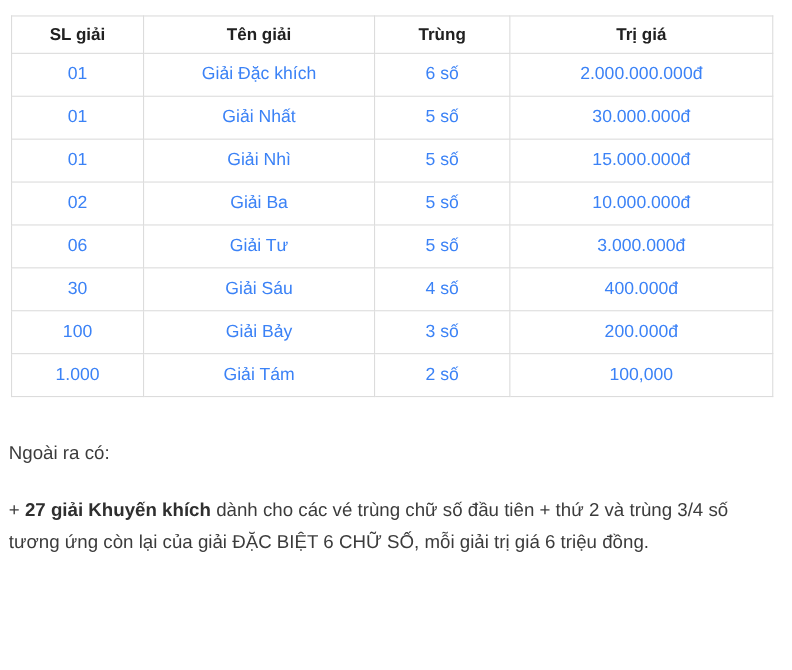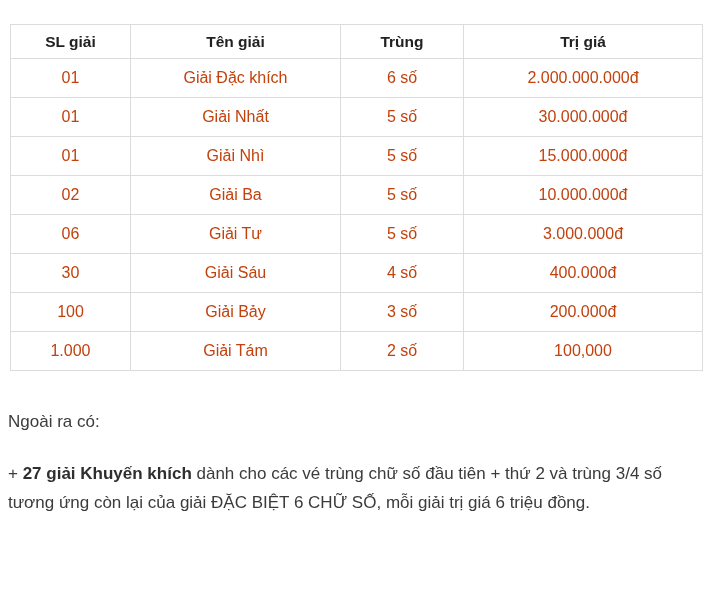--- a/index.html
+++ b/index.html
@@ -11,41 +11,41 @@
     width: 720px;
     height: 609px;
     font-family: "Liberation Sans", sans-serif;
     color: #3b3b3b;
     overflow: hidden;
   }
   table.prize-table {
     border-collapse: collapse;
     table-layout: fixed;
     width: 692px;
-    margin: 24px 0 0 10px;
+    margin: 14px 0 0 10px;
   }
   table.prize-table th,
   table.prize-table td {
     border: 1px solid #dcdcdc;
     text-align: center;
     vertical-align: middle;
     padding: 0 4px;
     overflow: hidden;
     white-space: nowrap;
   }
   table.prize-table th {
     height: 33px;
     font-size: 15.5px;
     font-weight: bold;
     color: #212121;
   }
   table.prize-table td {
     height: 38px;
     font-size: 16px;
-    color: #c2410c;
+    color: #3b82f6;
   }
   .notes {
     margin: 36px 10px 0 8px;
     width: 700px;
     font-size: 17px;
     line-height: 29px;
     color: #3b3b3b;
   }
   .note-intro {
     margin: 0;

